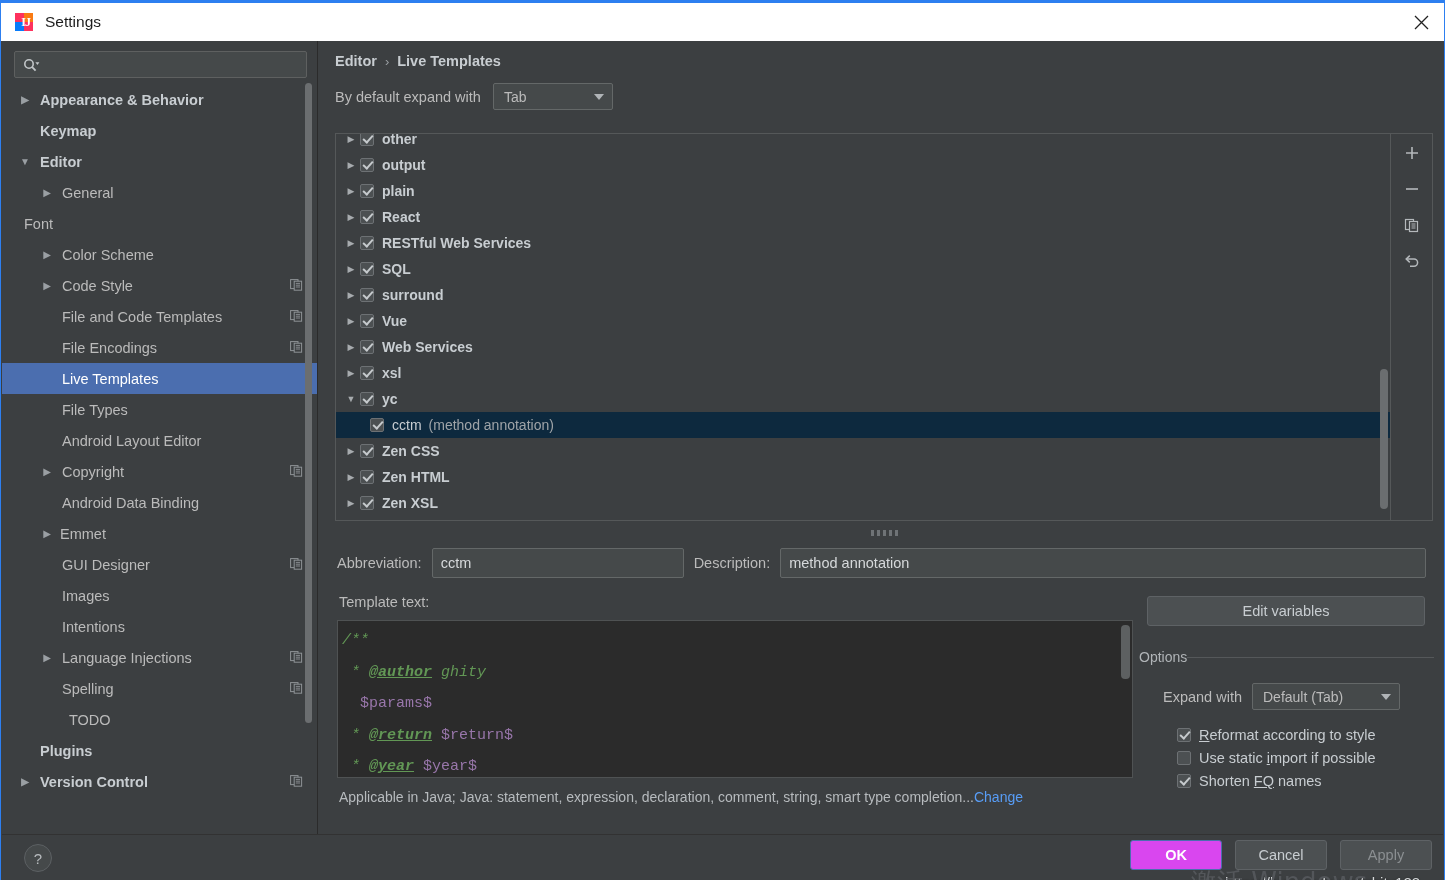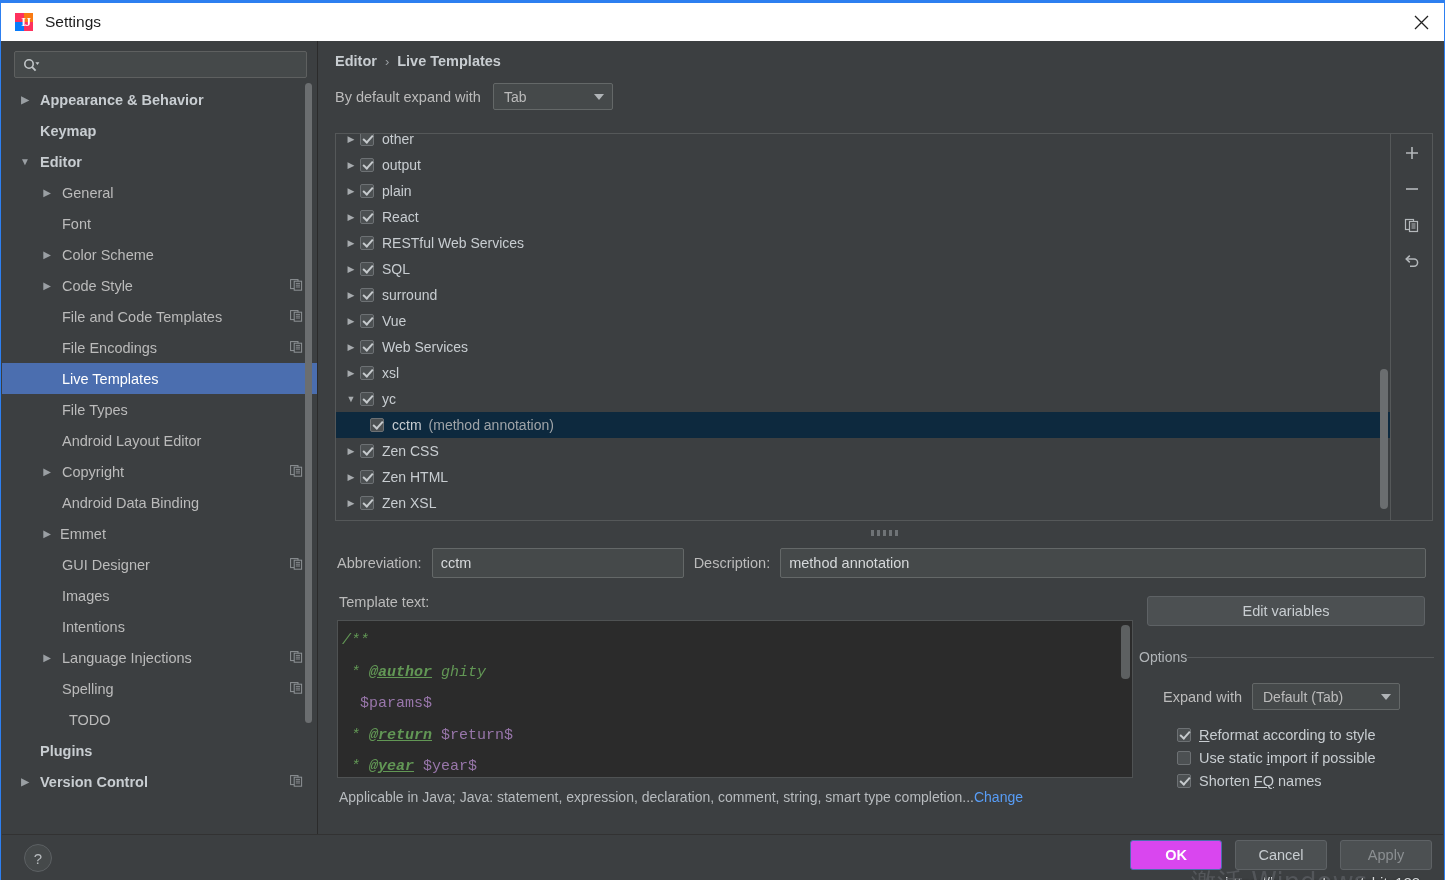--- a/index.html
+++ b/index.html
@@ -138,21 +138,21 @@
   .cbx {
     width: 14px; height: 14px; flex: none; margin-right: 8px;
     border: 1px solid #6d7174; background: #4c5052; border-radius: 2px;
     position: relative;
   }
   .cbx.on::after {
     content: ""; position: absolute; left: 4px; top: 0px;
     width: 4px; height: 8px; border: solid #c6cacd;
     border-width: 0 2px 2px 0; transform: rotate(42deg);
   }
-  .t-row .tname { font-weight: normal; }
+  .t-row .tname { font-weight: bold; }
   .t-row .tdesc { font-weight: normal; color: #9fa4a8; margin-left: 7px; }
   .t-row .tname.plainw { font-weight: normal; }
   .tpl-scroll {
     position: absolute; right: 2px; top: 235px; width: 8px; height: 140px;
     background: #6b6e70; border-radius: 4px;
   }
   .tpl-toolbar {
     width: 42px; flex: none; display: flex; flex-direction: column;
     align-items: center; padding-top: 8px; gap: 14px;
     border: 1px solid #555859; border-left: none; background: #3c3f41;
@@ -314,21 +314,21 @@
           <span class="lbl" style="margin-left: 8px;">Keymap</span>
         </div>
         <div class="tree-row bold" style="padding-left: 16px;">
           <span class="arrow">▼</span>
           <span class="lbl" style="margin-left: 8px;">Editor</span>
         </div>
         <div class="tree-row" style="padding-left: 38px;">
           <span class="arrow">▶</span>
           <span class="lbl" style="margin-left: 8px;">General</span>
         </div>
-        <div class="tree-row" style="padding-left: 38px;">
+        <div class="tree-row" style="">
           <span class="arrow empty">▶</span>
           <span class="lbl" style="margin-left: 8px;">Font</span>
         </div>
         <div class="tree-row" style="padding-left: 38px;">
           <span class="arrow">▶</span>
           <span class="lbl" style="margin-left: 8px;">Color Scheme</span>
         </div>
         <div class="tree-row" style="padding-left: 38px;">
           <span class="arrow">▶</span>
           <span class="lbl" style="margin-left: 8px;">Code Style</span>

